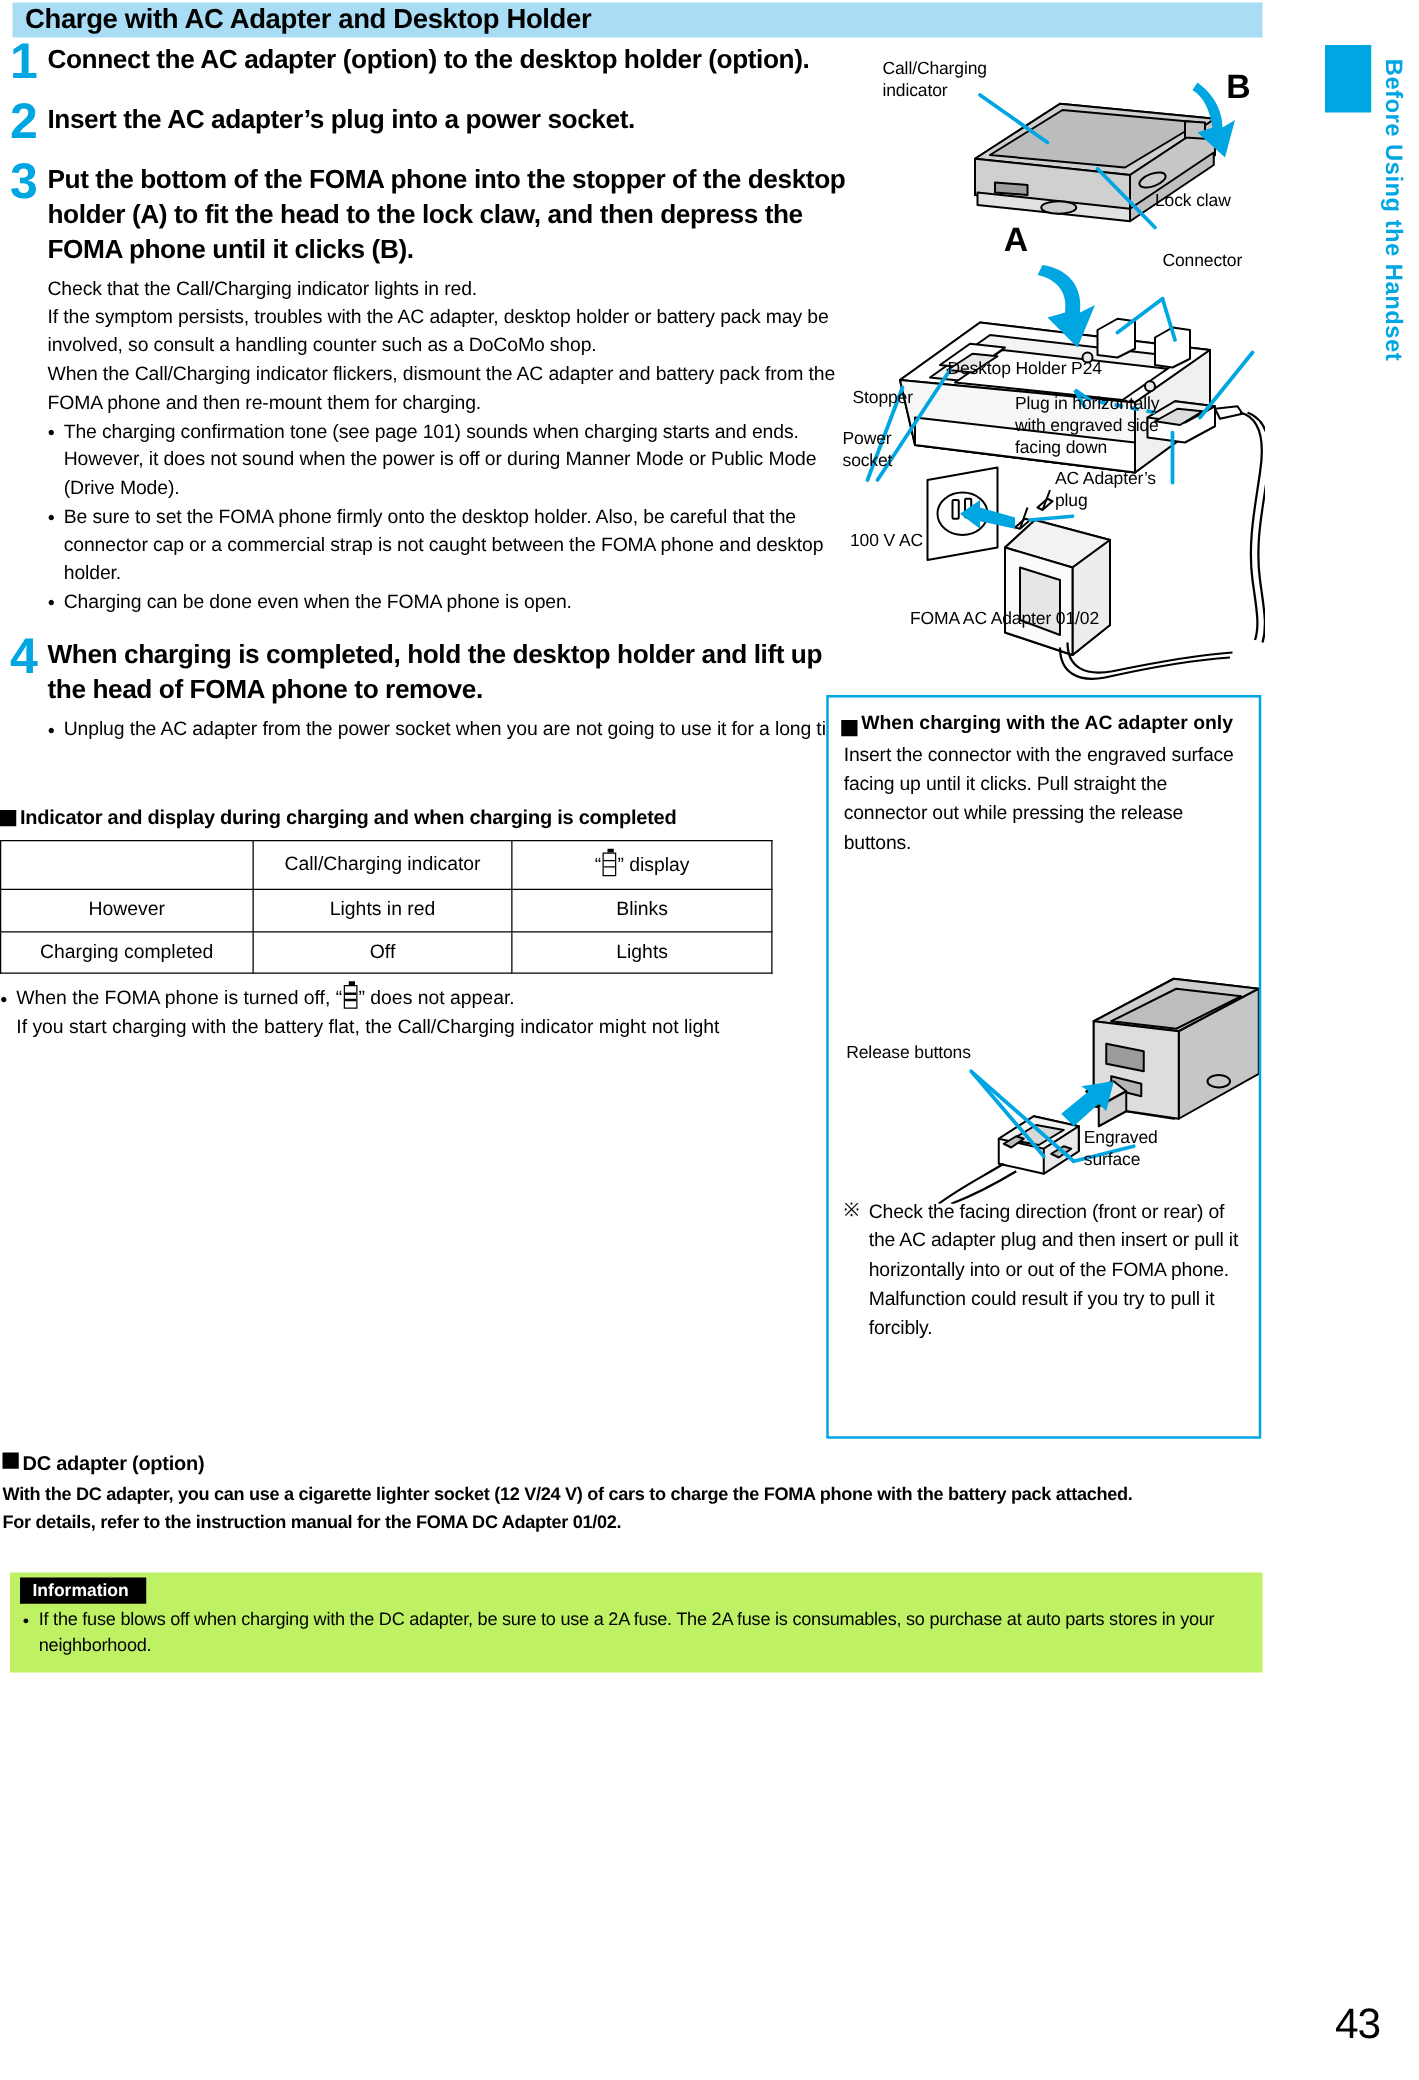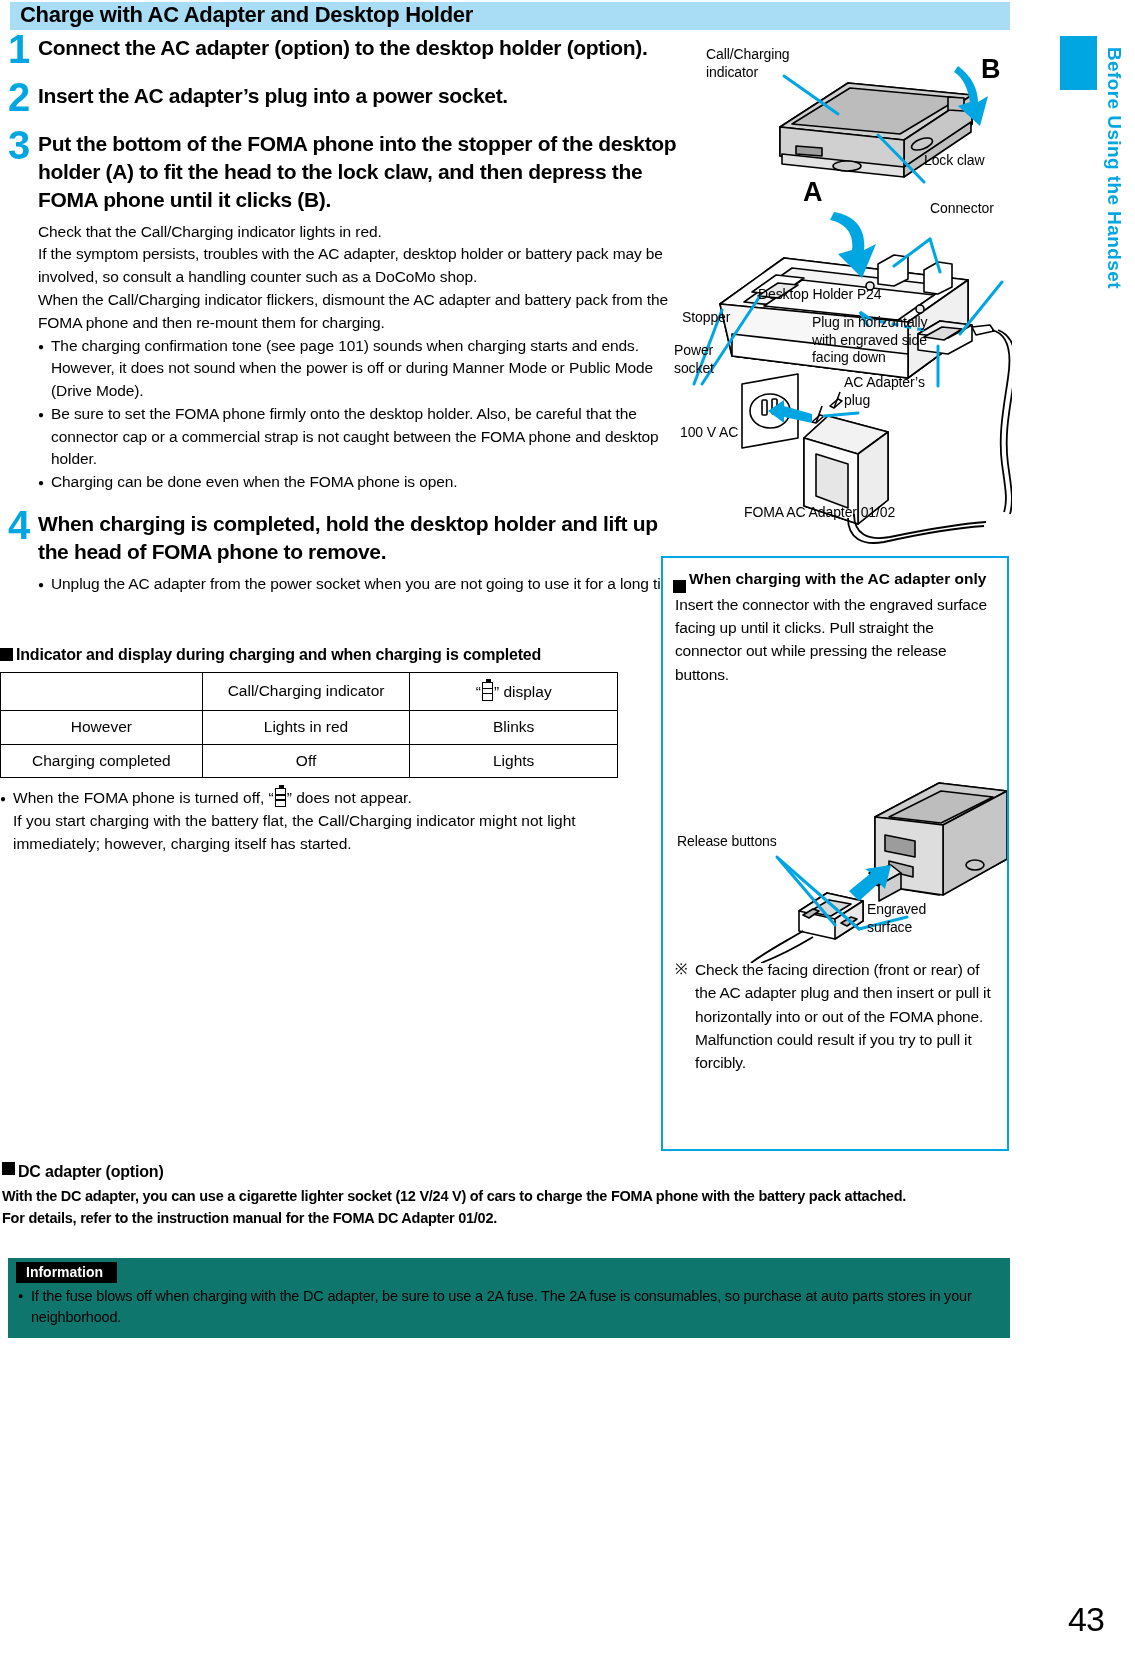--- a/index.html
+++ b/index.html
@@ -128,21 +128,21 @@
   .dcblock {
     position:absolute; left:2px; top:1160px; width:1010px;
     font-size:14.5px; font-weight:bold; line-height:1.55;
     letter-spacing:-0.25px;
   }
   .dcblock p { margin:0; }
 
   
   .infobox {
     position:absolute; left:8px; top:1258px; width:1002px;
-    background:#0f766e; padding:4px 0 10px 0;
+    background:#bef264; padding:4px 0 10px 0;
   }
   .info-label {
     display:inline-block; background:#000; color:#fff;
     font-size:14px; font-weight:bold; padding:2px 14px 3px 10px;
     margin-left:8px;
   }
   .info-text {
     font-size:14.5px; line-height:1.45; margin:3px 10px 0 10px;
     position:relative; padding-left:13px; letter-spacing:-0.2px;
   }
@@ -160,21 +160,21 @@
   }
 
   
   .notebox {
     position:absolute; left:661px; top:556px; width:348px; height:595px;
     border:2px solid #00a6e2; background:#fff;
   }
   .notebox-head {
     margin:11px 12px 0 10px;
     font-size:15.5px; font-weight:bold; line-height:1.35;
-    display:flex; align-items:flex-end;
+    display:flex; align-items:center;
   }
   .notebox-head .sq { top:3px; }
   .notebox-head .nb-ht { flex:1; }
   .notebox-body {
     margin:3px 12px 0 12px;
     font-size:15.5px; line-height:1.5; letter-spacing:-0.15px;
   }
   .note-fig { position:absolute; left:0; top:215px; width:344px; height:190px; }
   .note-fig .fig-label { font-size:14px; }
   .notebox-foot {
@@ -261,21 +261,20 @@
         <td>Charging completed</td>
         <td>Off</td>
         <td>Lights</td>
       </tr>
     </tbody>
       </table>
 
     <div class="after-table">
       <p class="bullet"><span>When the FOMA phone is turned off, “</span><span class="batt"><i></i><i class="b2"></i></span><span>” does not appear.</span></p>
       <p style="margin:0 0 0 13px">If you start charging with the battery flat, the Call/Charging indicator might not light</p>
-      <p style="margin:0 0 0 13px">immediately; however, charging itself has started.</p>
     </div>
   </div>
 
   <div class="dcblock">
     <div class="sq-head">
       <span class="sq"></span>
       <span>DC adapter (option)</span>
     </div>
     <p>With the DC adapter, you can use a cigarette lighter socket (12 V/24 V) of cars to charge the FOMA phone with the battery pack attached.</p>
     <p>For details, refer to the instruction manual for the FOMA DC Adapter 01/02.</p>
@@ -402,21 +401,21 @@
     <div class="fig-label" style="left:10px; top:275px;">Stopper</div>
     <div class="fig-label" style="left:86px; top:252px;">Desktop Holder P24</div>
     <div class="fig-label" style="left:140px; top:280px; white-space:pre;">Plug in horizontally
 with engraved side
 facing down</div>
     <div class="fig-label" style="left:2px; top:308px; white-space:pre;">Power
 socket</div>
     <div class="fig-label" style="left:8px; top:390px;">100 V AC</div>
     <div class="fig-label" style="left:172px; top:340px; white-space:pre;">AC Adapter’s
 plug</div>
-    <div class="fig-label" style="left:56px; top:470px;margin-left:16px;">FOMA AC Adapter 01/02</div>
+    <div class="fig-label" style="left:56px; top:452px;">FOMA AC Adapter 01/02</div>
   </div>
 
   <div class="notebox">
     <div class="notebox-head">
       <span class="sq"></span>
       <span class="nb-ht">When charging with the AC adapter only</span>
     </div>
     <div class="notebox-body">Insert the connector with the engraved surface facing up until it clicks. Pull straight the connector out while pressing the release buttons.</div>
 
     <div class="note-fig">

